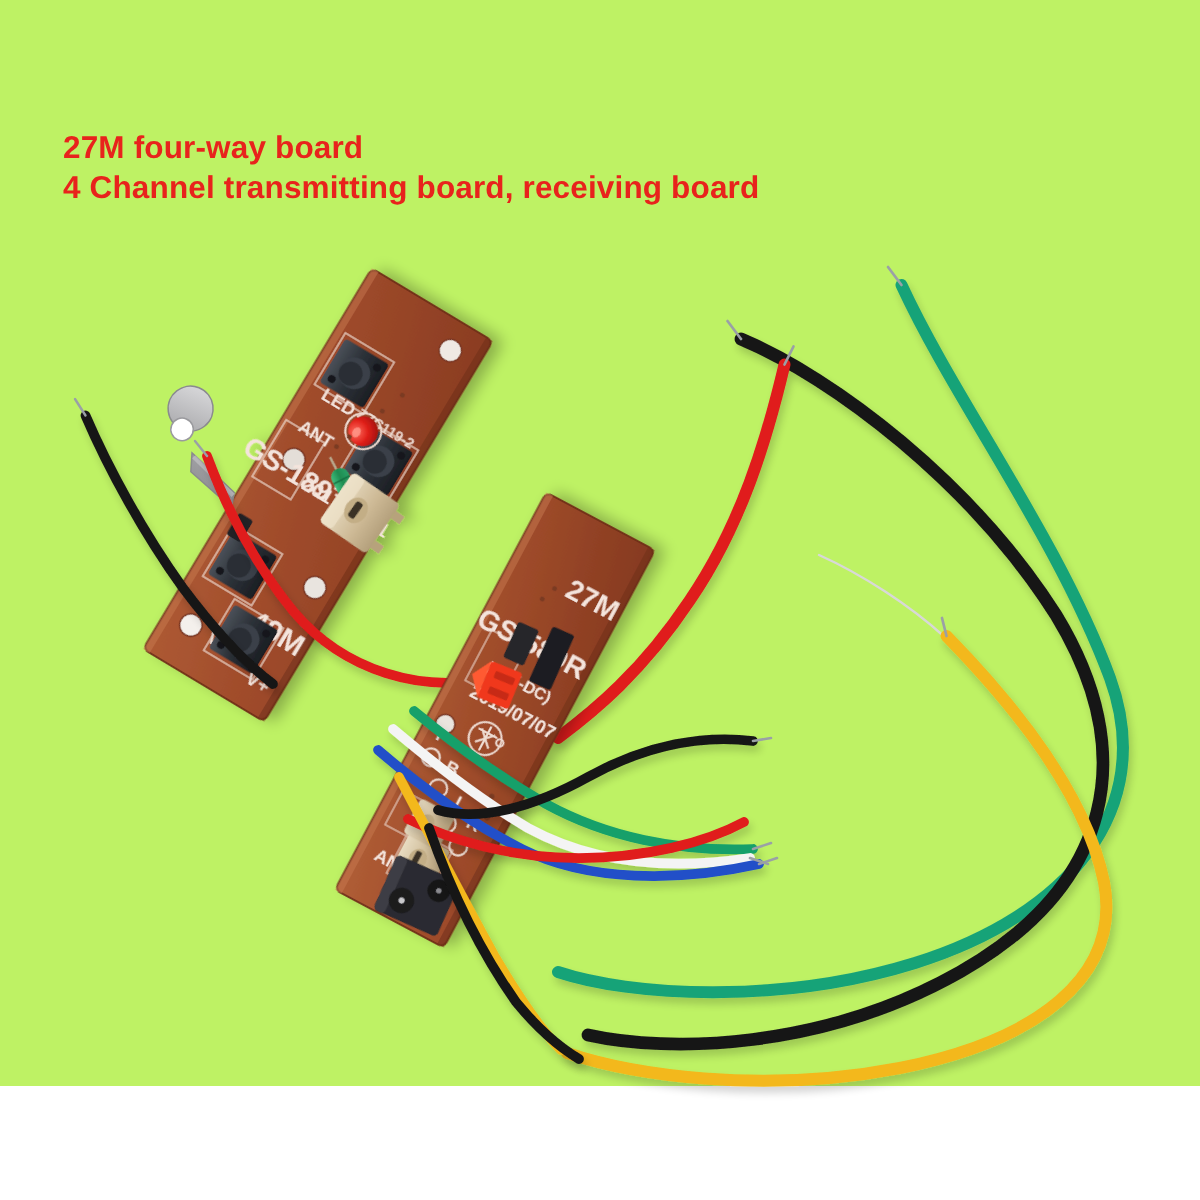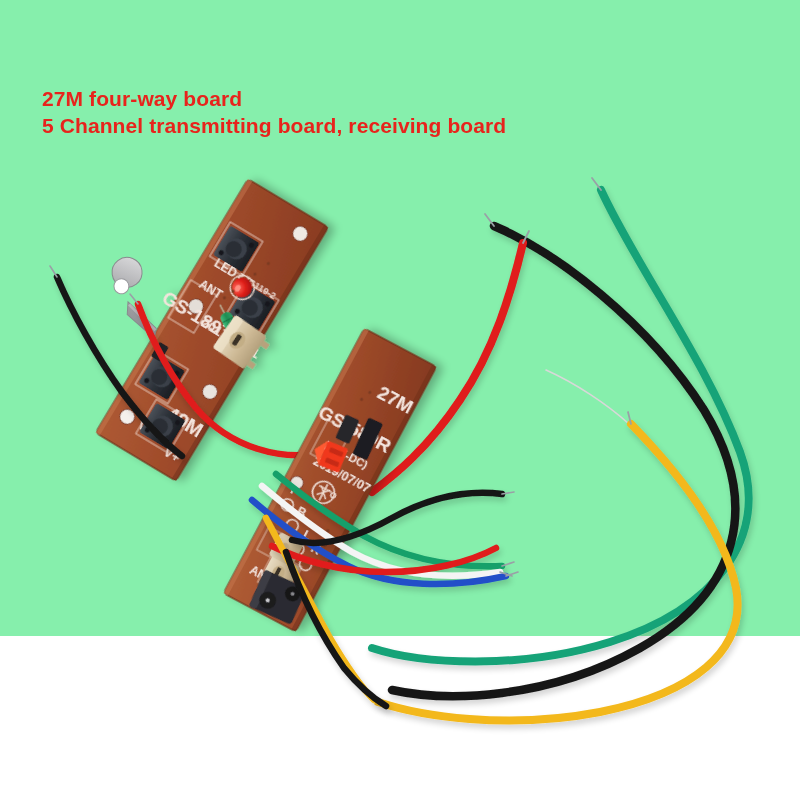--- a/index.html
+++ b/index.html
@@ -1,38 +1,38 @@
 <!DOCTYPE html>
 <html><head>
 <meta charset="utf-8">
 <style>
   html,body{margin:0;padding:0;background:#ffffff;}
   body{width:800px;height:800px;overflow:hidden;
        font-family:"Liberation Sans",sans-serif;position:relative;}
-  #stage{position:absolute;inset:0;width:800px;height:636px;background:#86efac;}
+  #stage{position:absolute;inset:0;width:800px;height:724px;background:#bef264;}
 
   
   .title-block{position:absolute;left:42px;top:86px;z-index:60;}
   .title-line{font-family:"Liberation Sans",sans-serif;font-weight:700;
               color:#e8231c;letter-spacing:.1px;line-height:1.28;}
   .t1{font-size:21px;}
   .t2{font-size:21px;}
 
   
   svg.layer{position:absolute;left:0;top:0;width:800px;height:800px;overflow:visible;}
   .silk{fill:#f4e4dc;font-family:"Liberation Sans",sans-serif;font-weight:700;}
 </style>
 </head>
 <body>
 
 <div id="stage">
 
   <div class="title-block">
     <div class="title-line t1">27M four-way board</div>
-    <div class="title-line t2">5 Channel transmitting board, receiving board</div>
+    <div class="title-line t2">4 Channel transmitting board, receiving board</div>
   </div>
 
   <svg class="layer" viewBox="0 0 800 800">
     <defs>
       <linearGradient id="pcbGrad" x1="0" y1="0" x2="1" y2="1">
         <stop offset="0" stop-color="#ae5a34"></stop>
         <stop offset=".45" stop-color="#9e4a2a"></stop>
         <stop offset="1" stop-color="#8a3c22"></stop>
       </linearGradient>
       <linearGradient id="pcbGrad2" x1="0" y1="0" x2="1" y2="1">

